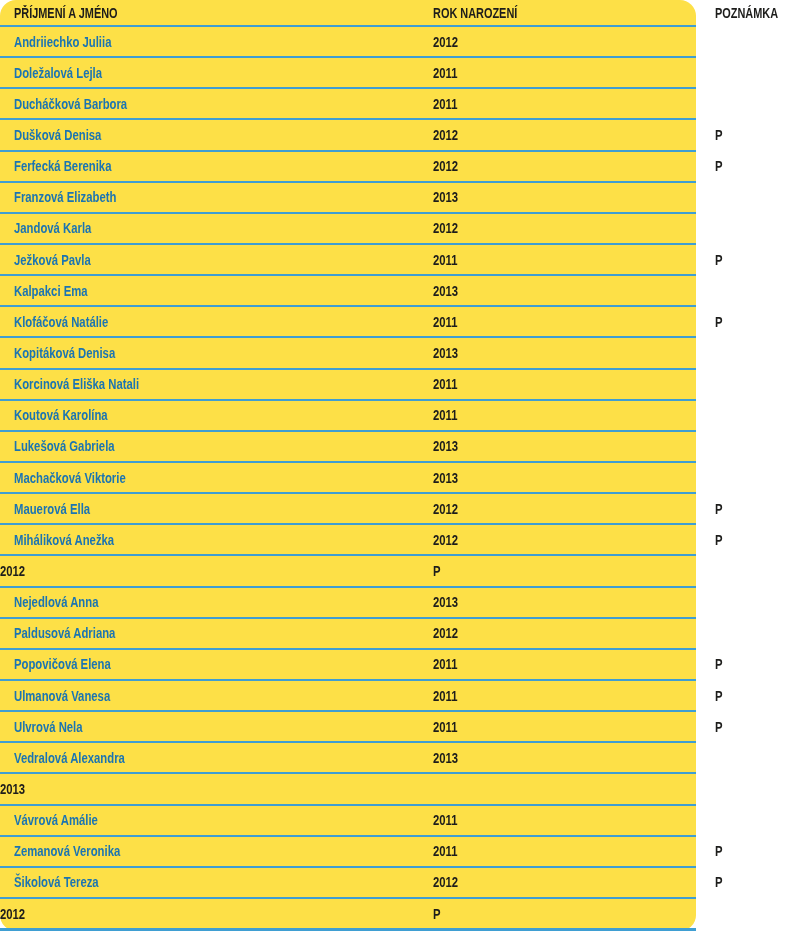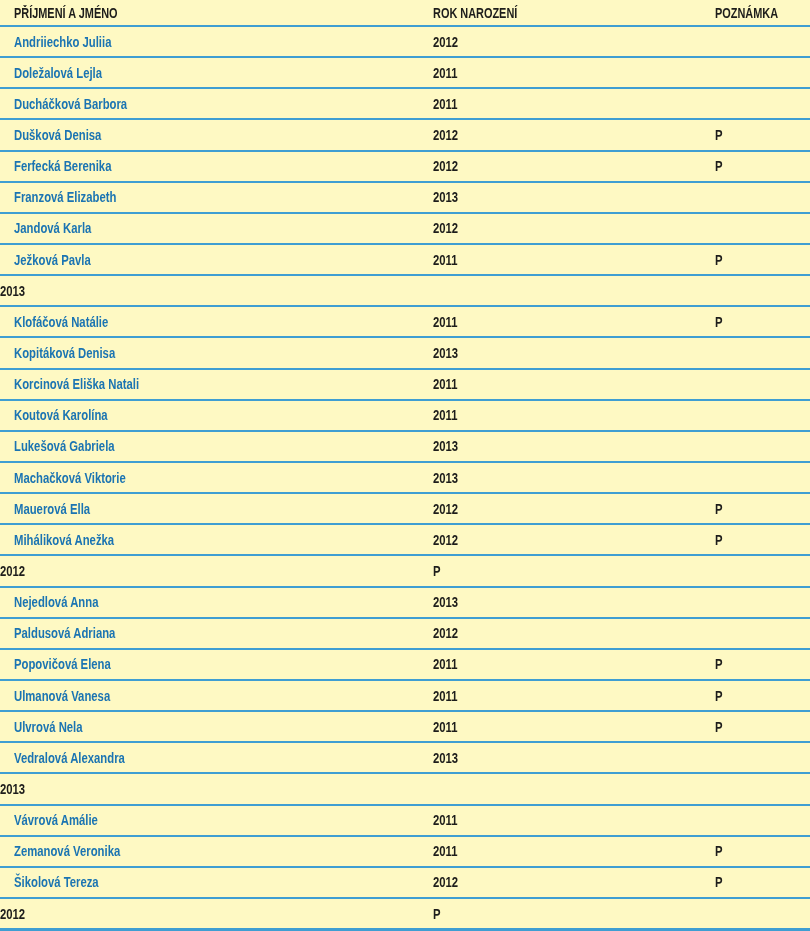--- a/index.html
+++ b/index.html
@@ -2,25 +2,26 @@
 <html><head>
 <meta charset="utf-8">
 <style>
   * { margin: 0; padding: 0; box-sizing: border-box; }
   html, body { background: #ffffff; }
   body {
     width: 810px;
     font-family: "Liberation Sans", sans-serif;
   }
   .table {
-    width: 810px;
+    width: 696px;
     height: 931px;
     display: flex;
     flex-direction: column;
-    background: #fef9c3;
+    background: #fde047;
+    border-radius: 16px;
   }
   .row {
     display: grid;
     grid-template-columns: 433px 282px 95px;
     align-items: center;
     border-bottom: 2px solid #3f9ed2;
     flex: 1 1 auto;
   }
   .row.header {
     flex: 0 0 27px;
@@ -143,20 +144,23 @@
     <div class="cell c1">
       <span class="cond name">Ježková Pavla</span>
     </div>
     <div class="cell c2">
       <span class="cond year">2011</span>
     </div>
     <div class="cell c3">
       <span class="cond note">P</span>
     </div>
   </div><div class="row">
+    <div class="cell c1">
+      <span class="cond name">Kalpakci Ema</span>
+    </div>
     <div class="cell c2">
       <span class="cond year">2013</span>
     </div>
     <div class="cell c3">
       <span class="cond note"></span>
     </div>
   </div><div class="row">
     <div class="cell c1">
       <span class="cond name">Klofáčová Natálie</span>
     </div>

